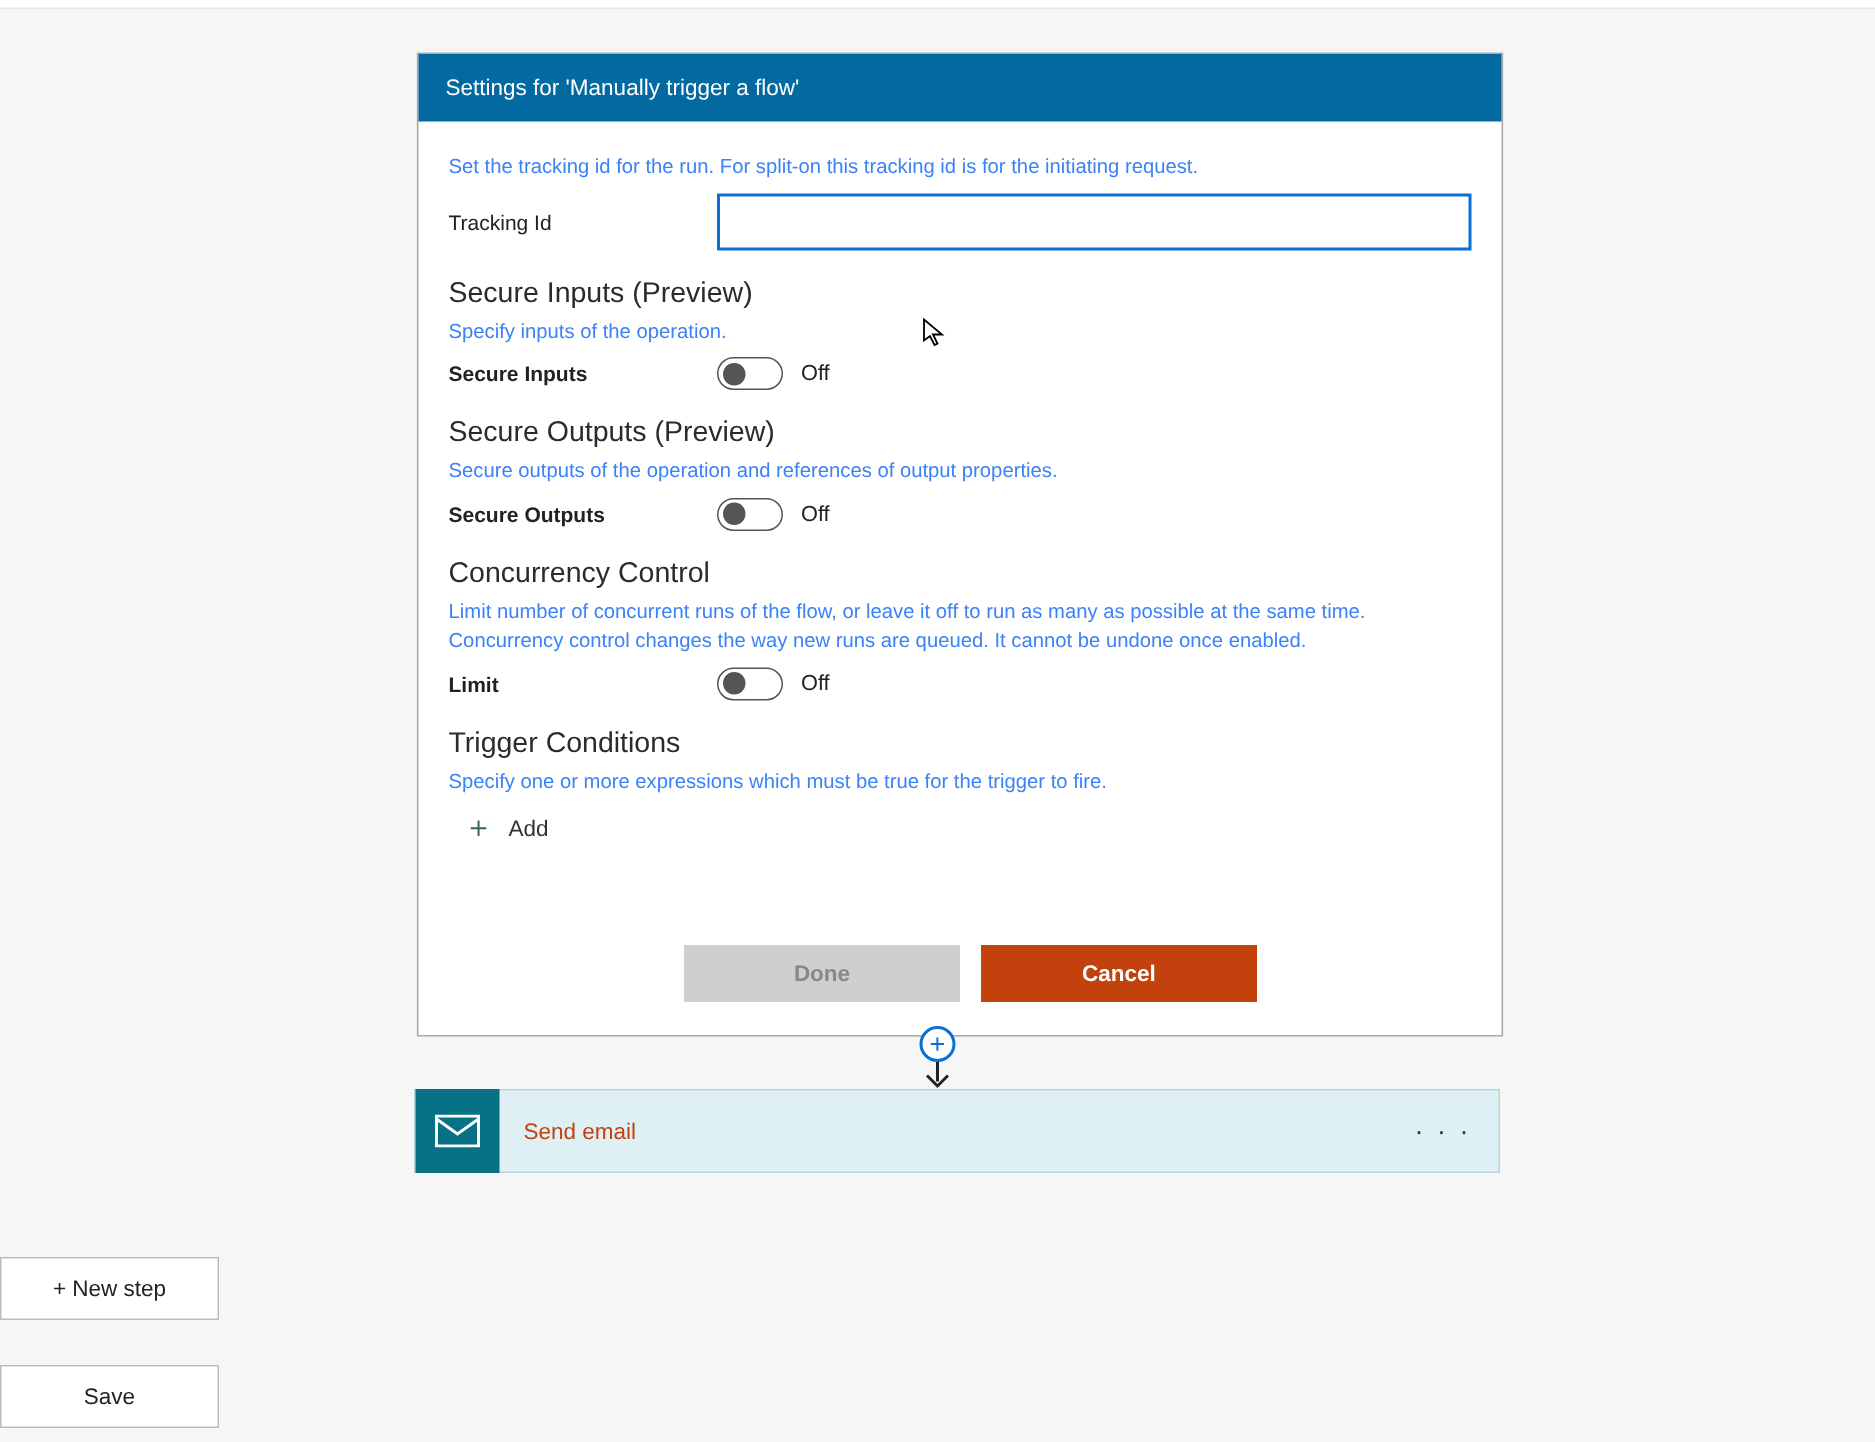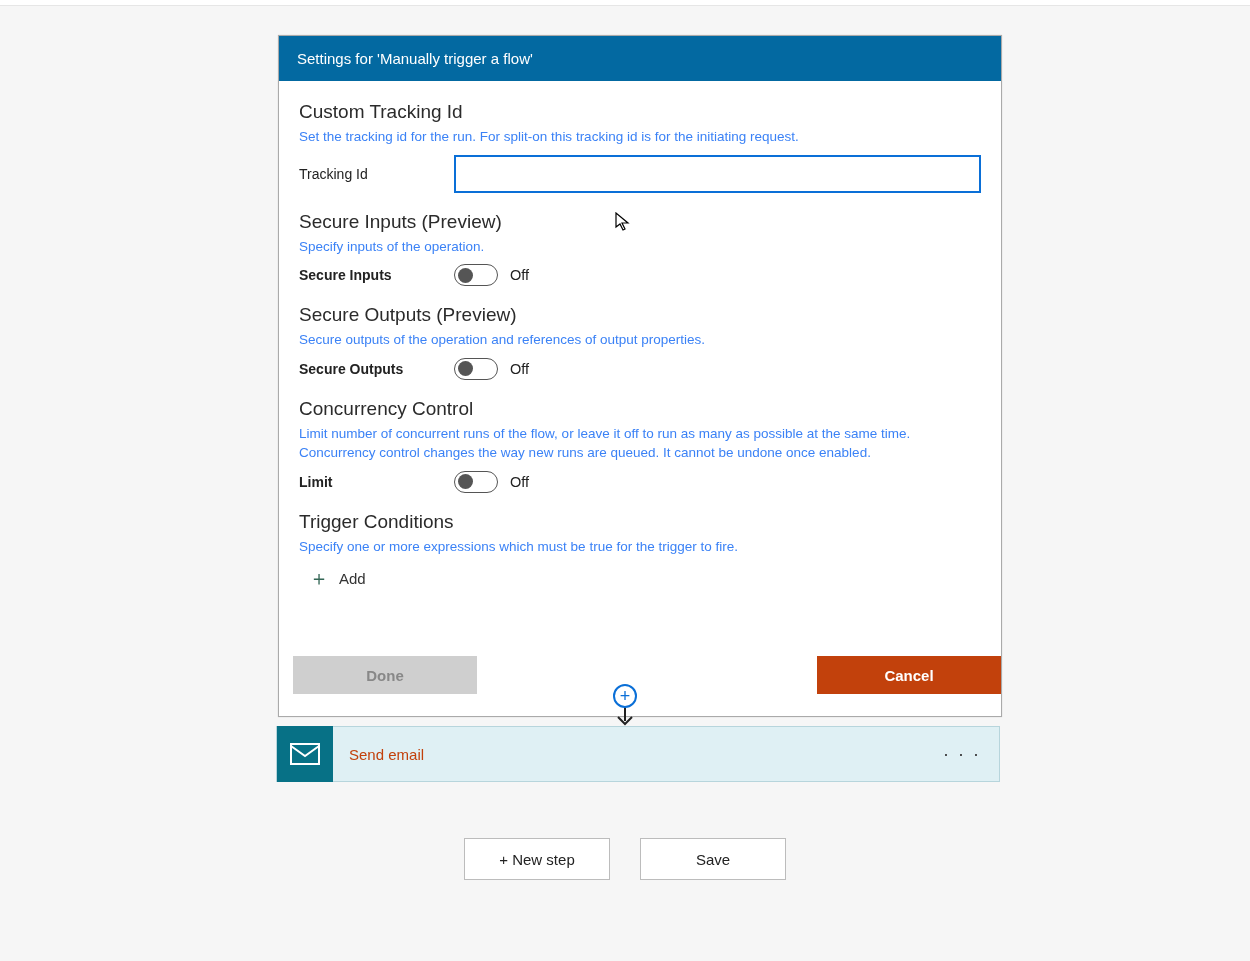--- a/index.html
+++ b/index.html
@@ -28,21 +28,21 @@
       background: #0369a1;
       color: #fff;
       padding: 14px 18px;
       font-size: 15px;
       font-weight: 400;
     }
     .settings-body { padding: 20px 20px 0 20px; }
     .section { margin-bottom: 18px; }
     .section-title { font-size: 19px; color: #2b2b2b; font-weight: 400; margin-bottom: 4px; }
     .section-desc { font-size: 13.5px; color: #3b82f6; line-height: 1.45; margin-bottom: 8px; }
-    .row { display: flex; align-items: center; }
+    .row { display: flex; align-items: center; gap: 24px; }
     .row-label { width: 155px; font-size: 14px; color: #222; }
     .bold { font-weight: 600; }
     .text-input {
       flex: 1 1 auto;
       height: 38px;
       border: 2px solid #0a6fd7;
       background: #fff;
       padding: 0 8px;
       font-size: 14px;
       outline: none;
@@ -71,21 +71,21 @@
     .add-btn {
       display: inline-flex; align-items: center; gap: 10px;
       padding: 4px 6px 4px 10px;
       font-size: 15px; color: #333;
       cursor: pointer; background: transparent; border: none;
     }
     .add-plus { font-size: 20px; color: #365; font-weight: 300; line-height: 1; }
 
     
     .settings-footer {
-      display: flex; justify-content: space-between; gap: 14px;
+      display: flex; justify-content: center; gap: 14px;
       padding: 46px 0 22px 14px;
     }
     .btn {
       width: 184px; height: 38px;
       font-size: 15px; font-weight: 600;
       border: none; cursor: pointer;
     }
     .btn-done { background: #cfcfcf; color: #888; }
     .btn-cancel { background: #c2410c; color: #fff; }
 
@@ -128,21 +128,21 @@
       margin-right: 16px;
     }
     .card-title { font-size: 15px; color: #c2410c; flex: 1; }
     .card-menu { padding: 0 18px; font-size: 18px; color: #333; letter-spacing: 2px; cursor: pointer; }
 
     
     .bottom-row {
       position: absolute;
       left: 0; right: 0;
       top: 832px;
-      display: flex; justify-content: center; gap: 30px;
+      display: flex; justify-content: center; gap: 30px; flex-direction: column;
     }
     .outline-btn {
       width: 146px; height: 42px;
       background: #fff;
       border: 1px solid #bcbcbc;
       font-size: 15px; color: #222;
       cursor: pointer;
     }
 
     
@@ -158,21 +158,20 @@
 <div class="topbar"></div>
 <div class="canvas">
 
   <div class="settings-panel">
     <div class="settings-header">
       <span>Settings for 'Manually trigger a flow'</span>
     </div>
     <div class="settings-body">
 
       <div class="section">
-        <div class="section-title">Custom Tracking Id</div>
         <div class="section-desc">Set the tracking id for the run. For split-on this tracking id is for the initiating request.</div>
         <div class="row">
           <div class="row-label">Tracking Id</div>
           <input class="text-input" type="text" value="" style="">
         </div>
       </div>
 
       <div class="section">
         <div class="section-title">Secure Inputs (Preview)</div>
         <div class="section-desc">Specify inputs of the operation.</div>

